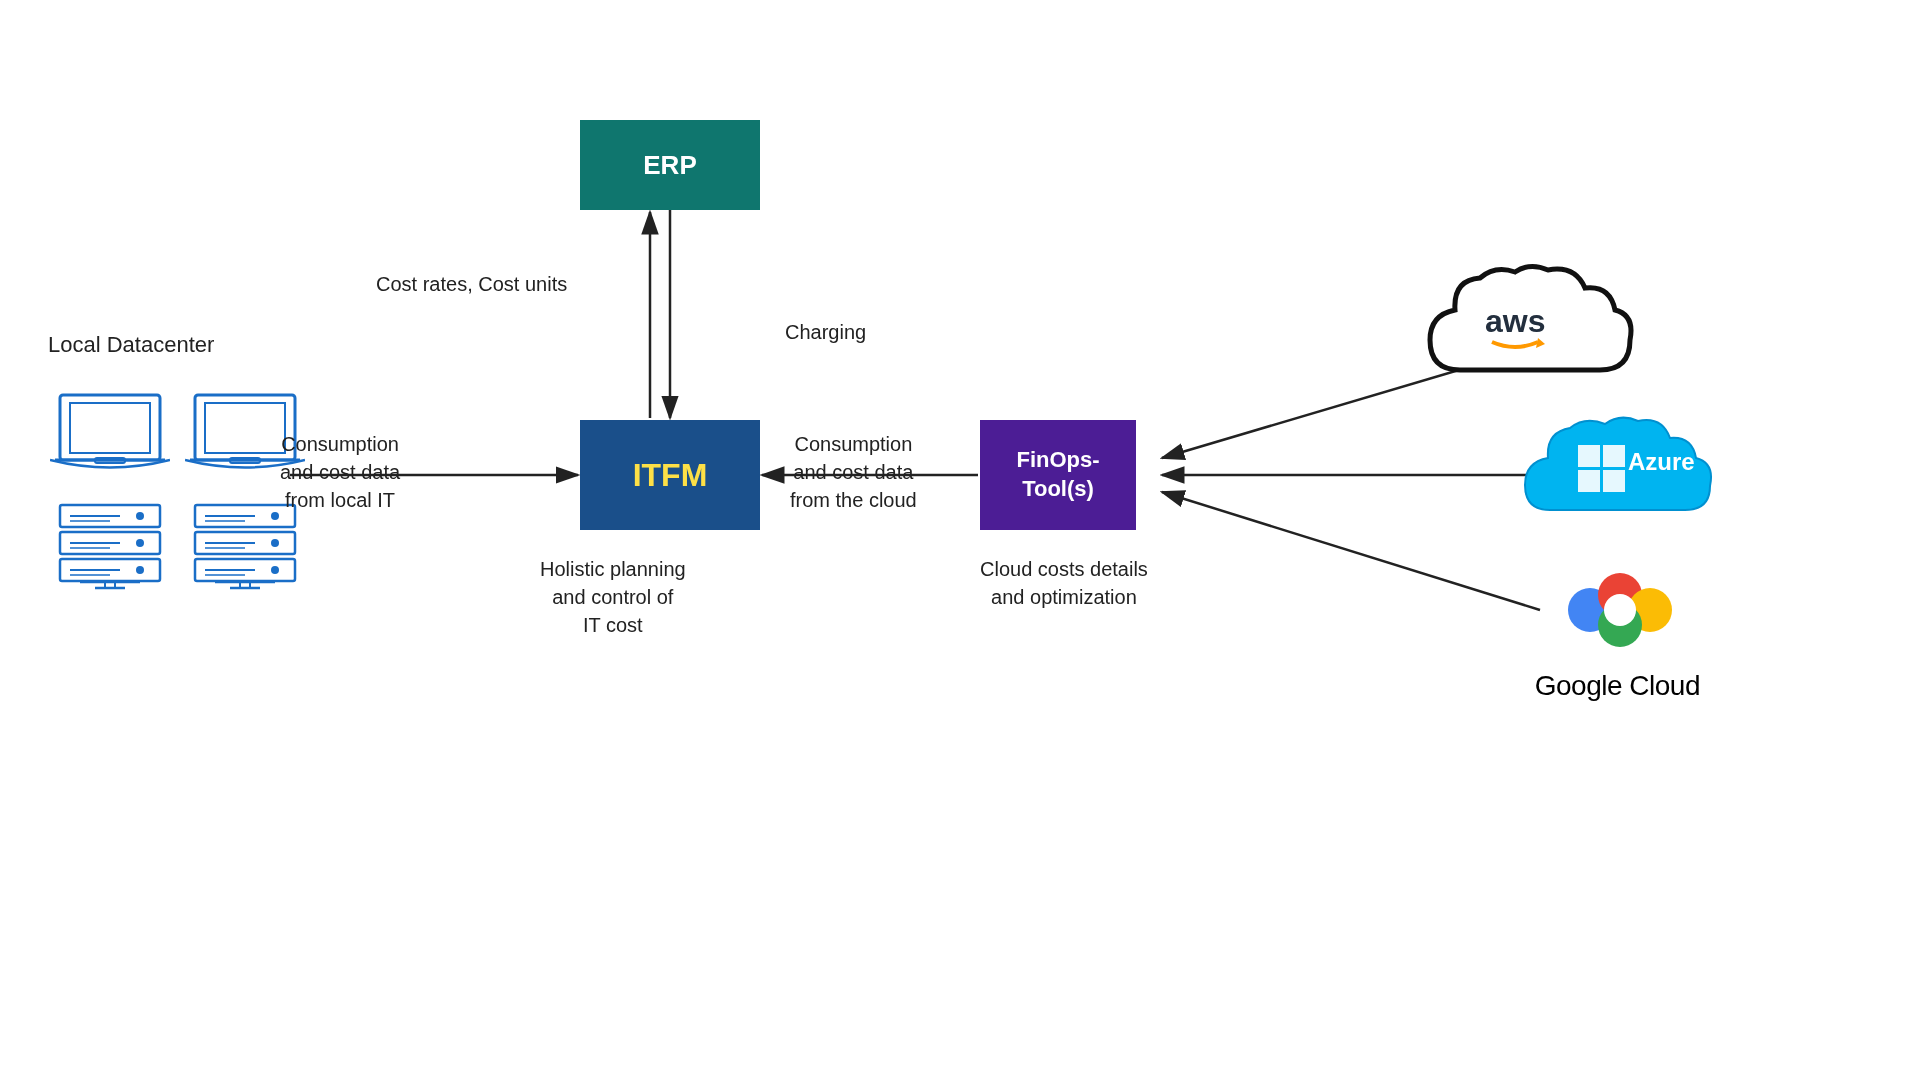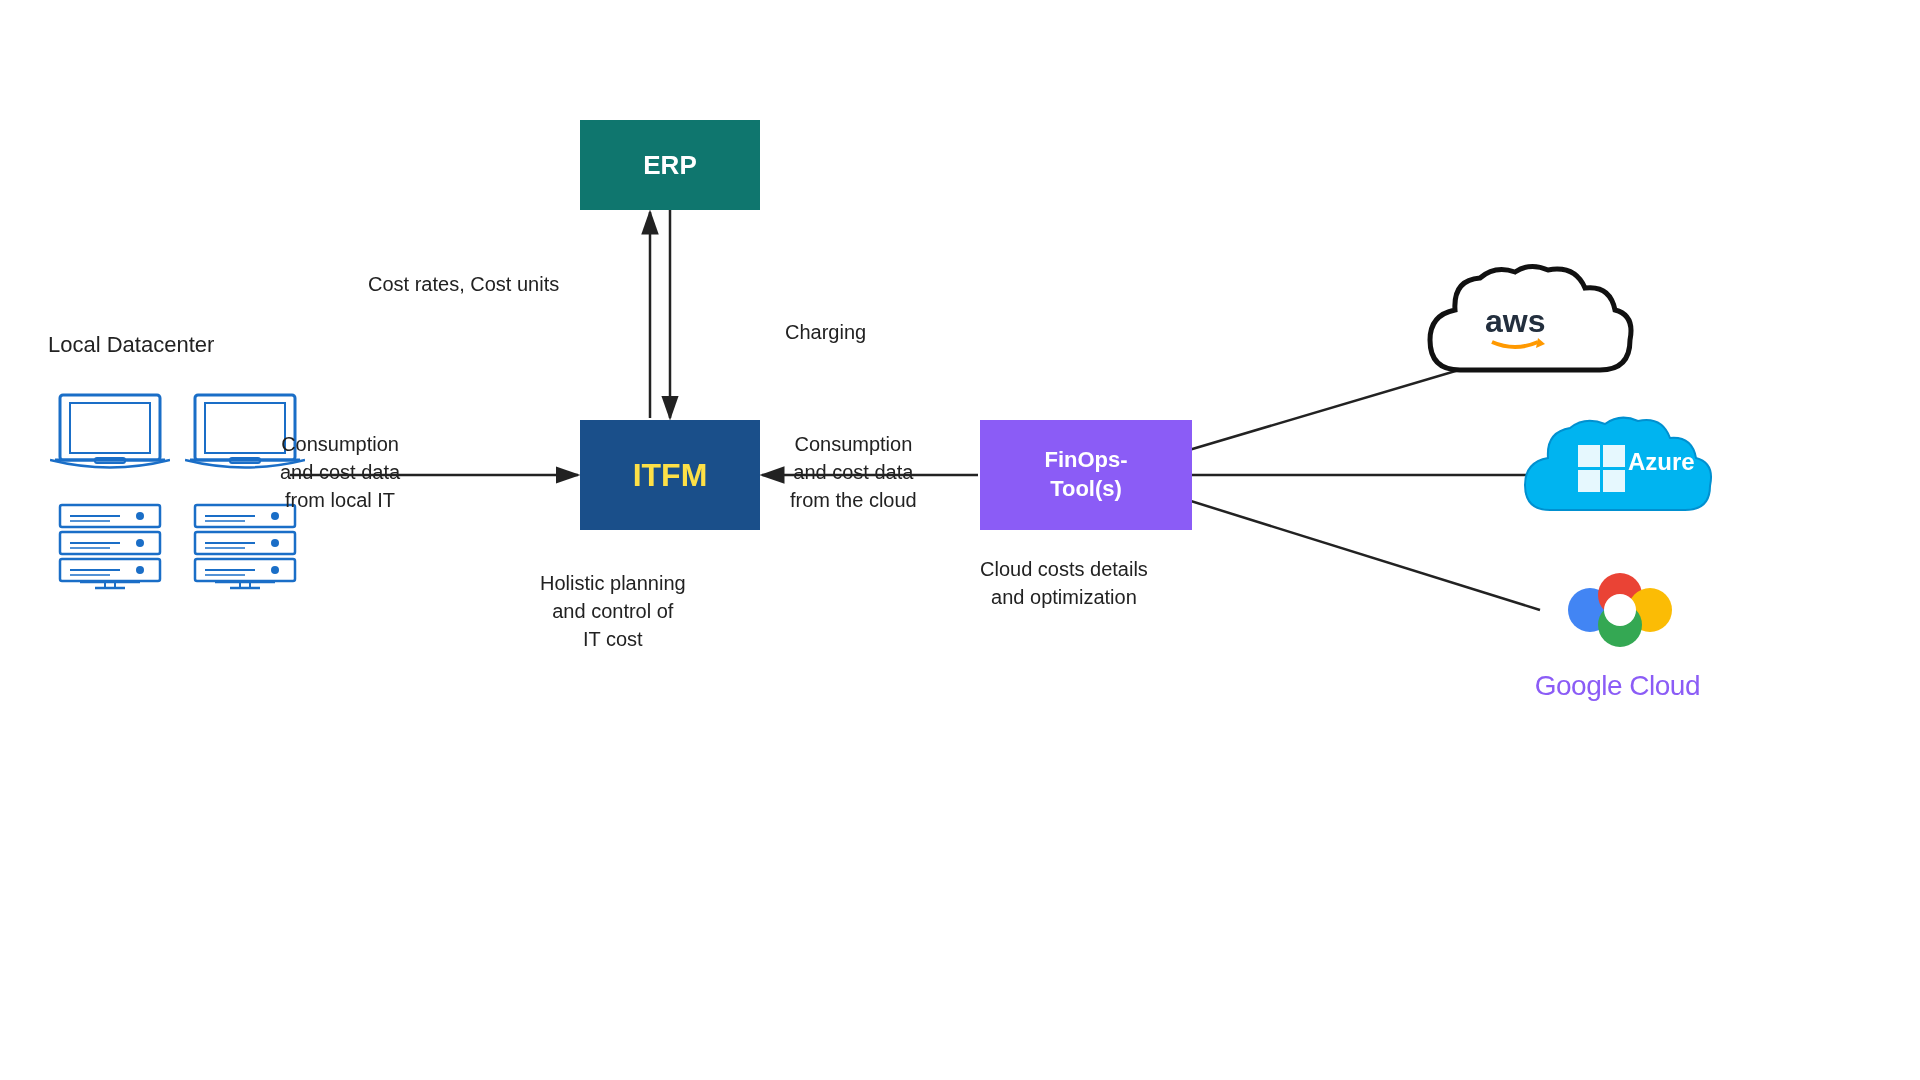--- a/index.html
+++ b/index.html
@@ -48,23 +48,23 @@
       color: #fde047;
       font-size: 32px;
       font-weight: 700;
     }
 
     
     .finops-box {
       position: absolute;
       left: 980px;
       top: 420px;
-      width: 212px;
+      width: 156px;
       height: 110px;
-      background: #8b5cf6;
+      background: #4c1d95;
       display: flex;
       align-items: center;
       justify-content: center;
       color: white;
       font-size: 22px;
       font-weight: 700;
       text-align: center;
       line-height: 1.3;
     }
 
@@ -77,21 +77,21 @@
     }
 
     .label-local-datacenter {
       left: 48px;
       top: 330px;
       font-size: 22px;
       font-weight: 500;
     }
 
     .label-cost-rates {
-      left: 368px;
+      left: 376px;
       top: 270px;
       text-align: center;
     }
 
     .label-charging {
       left: 785px;
       top: 270px;
       margin-top: 48px;
     }
 
@@ -104,21 +104,20 @@
     .label-consumption-cloud {
       left: 790px;
       top: 430px;
       text-align: center;
     }
 
     .label-holistic {
       left: 540px;
       top: 555px;
       text-align: center;
-      margin-top: 14px;
     }
 
     .label-cloud-costs {
       left: 940px;
       top: 555px;
       text-align: center;
       margin-left: 40px;
     }
 
     
@@ -149,21 +148,21 @@
       top: 560px;
       right: 240px;
     }
 
     .google-cloud-label {
       position: absolute;
       top: 670px;
       right: 220px;
       font-size: 28px;
       font-weight: 500;
-      color: #8b5cf6;
+      color: #000000;
       letter-spacing: -0.5px;
     }
 
   </style>
 </head>
 <body>
 
 <div class="diagram-container">
 
   <svg class="arrows-svg">

